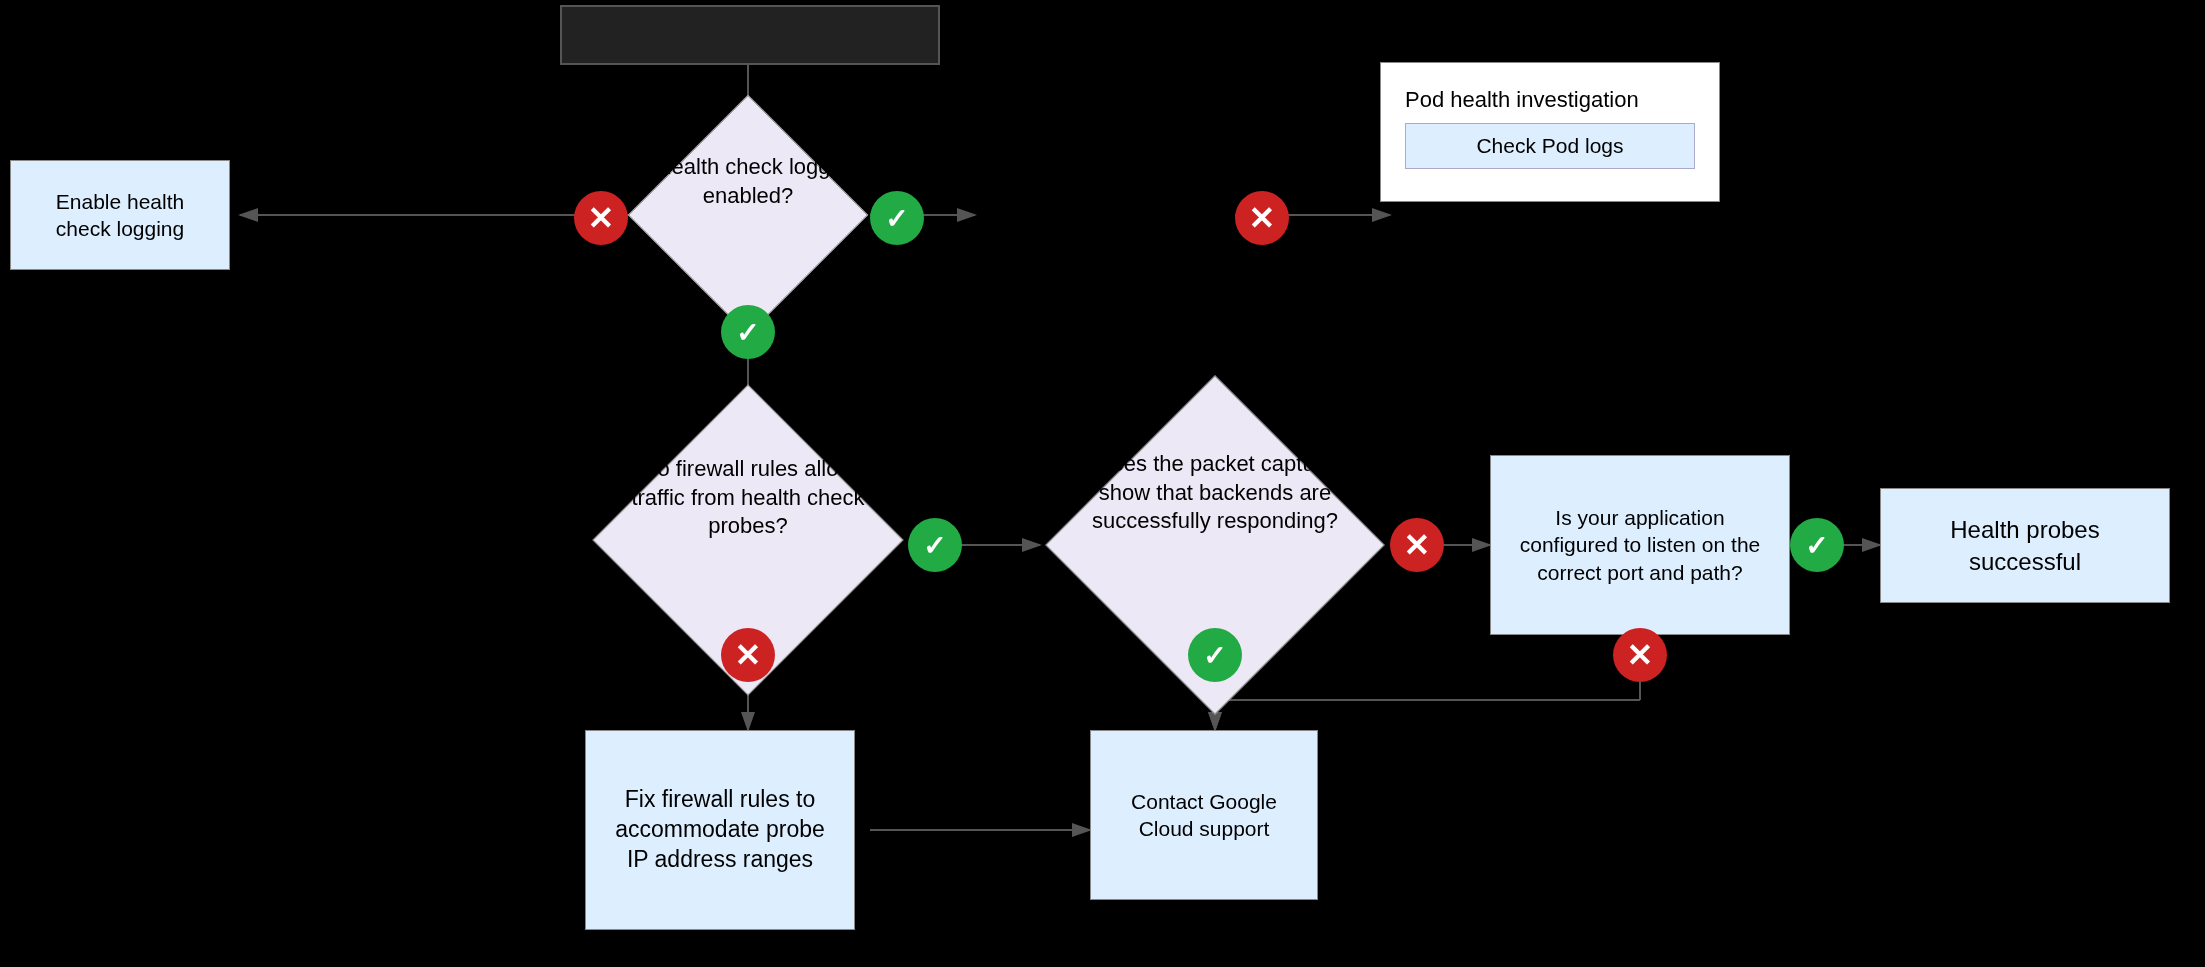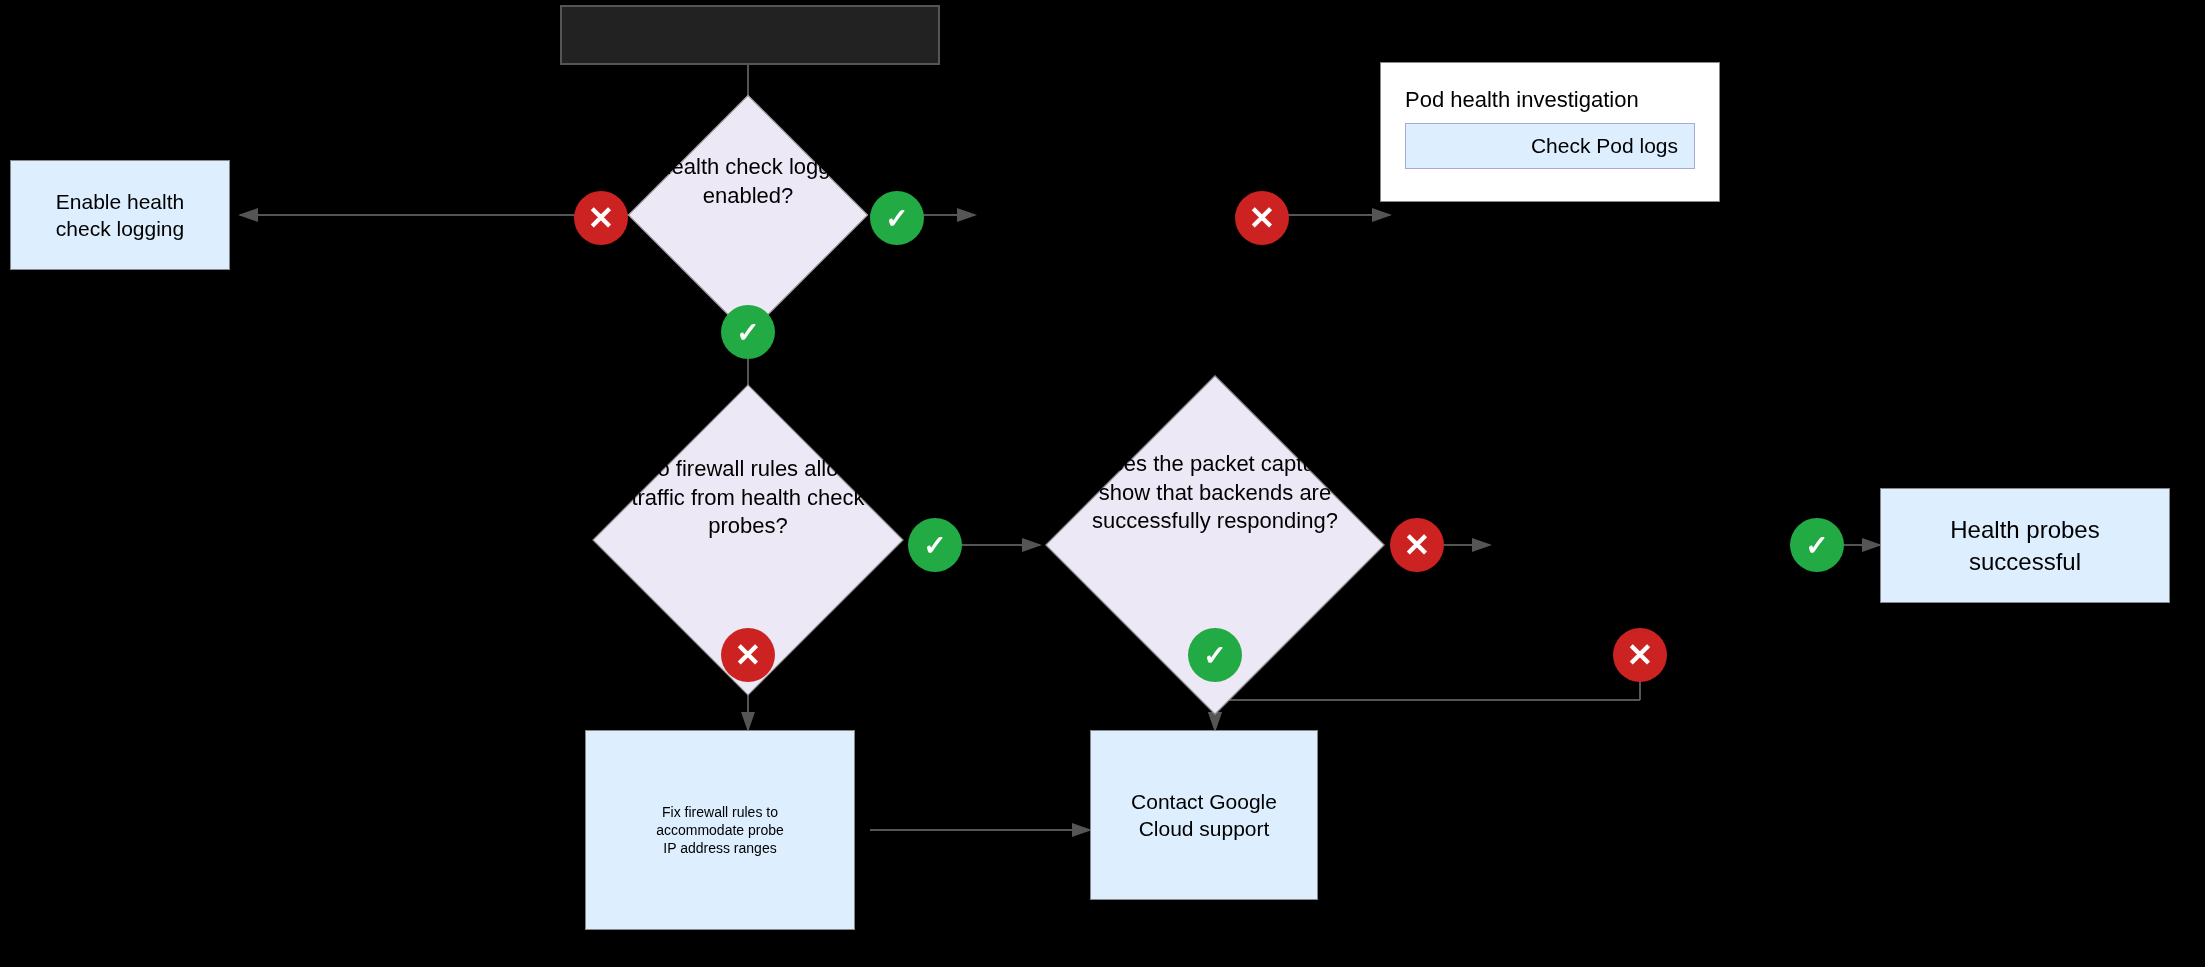--- a/index.html
+++ b/index.html
@@ -81,21 +81,21 @@
       font-size: 22px;
       color: #000;
       margin-bottom: 10px;
     }
     .pod-panel-item {
       background: #ddeeff;
       border: 1px solid #aac;
       padding: 10px 16px;
       font-size: 21px;
       margin-bottom: 8px;
-      text-align: right;
+      text-align: center;
     }
   </style>
 </head>
 <body>
 
 <div class="flowchart">
 
   <svg class="arrows-svg">
     <defs>
       <marker id="arrowhead" markerWidth="10" markerHeight="7" refX="9" refY="3.5" orient="auto">
@@ -186,35 +186,38 @@
   </div>
 
   <div class="circle circle-red" style="left:1390px; top:518px;">
     <span class="cross">✕</span>
   </div>
 
   <div class="circle circle-green" style="left:1188px; top:628px;">
     <span class="check">✓</span>
   </div>
 
+  <div class="box" style="left:1490px; top:455px; width:300px; height:180px; font-size:21px; display:flex; align-items:center; justify-content:center; text-align:center;">
+    <span>Is your application<br>configured to listen on the<br>correct port and path?</span>
+  </div>
 
   <div class="circle circle-green" style="left:1790px; top:518px;">
     <span class="check">✓</span>
   </div>
 
   <div class="circle circle-red" style="left:1613px; top:628px;">
     <span class="cross">✕</span>
   </div>
 
   <div class="box" style="left:1880px; top:488px; width:290px; height:115px; font-size:24px; display:flex; align-items:center; justify-content:center; text-align:center;">
     <span style="white-space:pre-line;">Health probes
 successful</span>
   </div>
 
-  <div class="box" style="left:585px; top:730px; width:270px; height:200px; font-size:14px; display:flex; align-items:center; justify-content:center; text-align:center;">
+  <div class="box" style="left:585px; top:730px; width:270px; height:200px; font-size:23px; display:flex; align-items:center; justify-content:center; text-align:center;">
     <span>Fix firewall rules to<br>accommodate probe<br>IP address ranges</span>
   </div>
 
   <div class="box" style="left:1090px; top:730px; width:228px; height:170px; font-size:21px; display:flex; align-items:center; justify-content:center; text-align:center;">
     <span>Contact Google<br>Cloud support</span>
   </div>
 
   <div class="pod-panel" style="left:1380px; top:62px; width:340px; padding:24px;">
     <div class="pod-panel-title">Pod health investigation</div>
     <div class="pod-panel-item">

